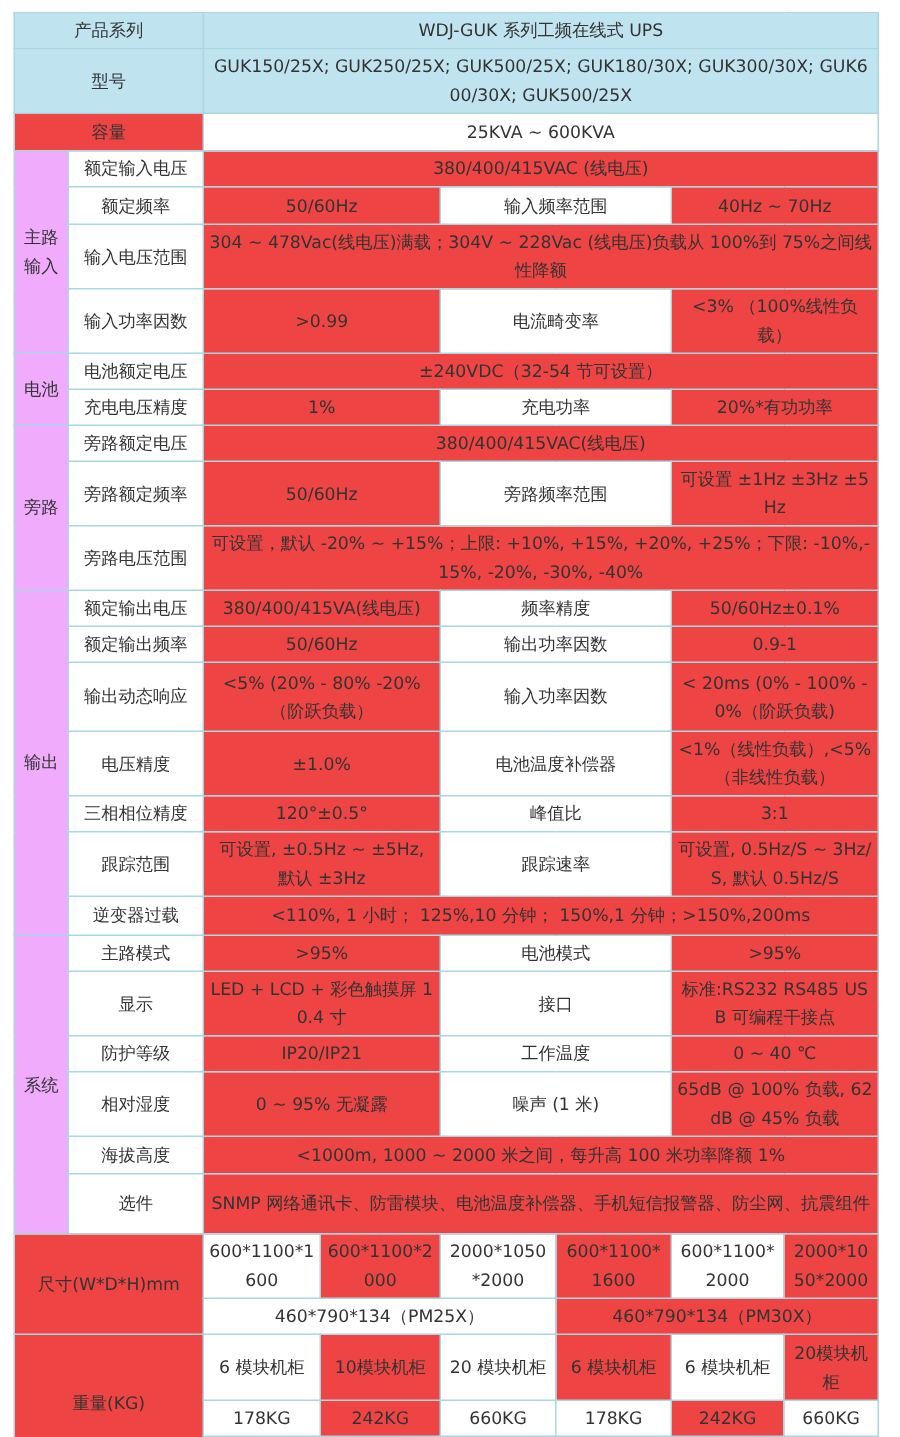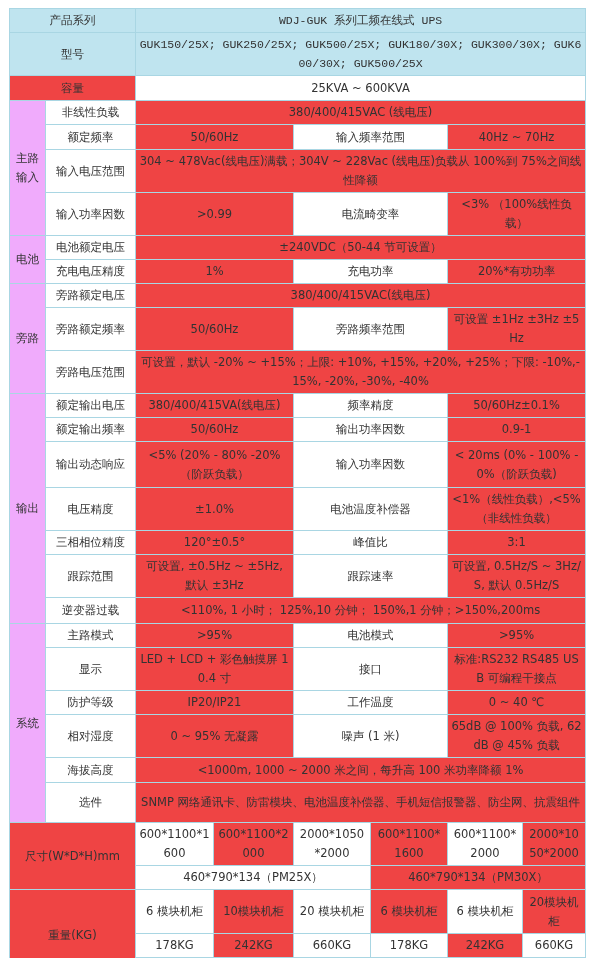--- a/index.html
+++ b/index.html
@@ -7,21 +7,21 @@
          font-family: "DejaVu Sans", "Liberation Sans", sans-serif; }
   table.spec {
     position: absolute; left: 9px; top: 8px; width: 576px;
     border-collapse: collapse; table-layout: fixed;
     font-size: 11.5px; color: #333333;
   }
   table.spec td {
     border: 1px solid #a9d6e3; text-align: center; vertical-align: middle;
     padding: 2px 3px; line-height: 19px; word-break: break-all;
   }
-  .hd { background: #bfe4ef; font-family: Liberation Mono, monospace; }
+  .hd { background: #bfe4ef; }
   .lb { background: #ef4444; }
   .wh { background: #ffffff; margin-top: 32px; }
   td.grp { background: #f0abfc; }
 </style>
 </head>
 <body>
 
 <table class="spec">
   <colgroup>
     <col style="width:36px">
@@ -43,21 +43,21 @@
     <td colspan="2" class="hd">型号</td>
     <td colspan="6" class="hd">GUK150/25X;  GUK250/25X;  GUK500/25X;  GUK180/30X;  GUK300/30X;  GUK600/30X;  GUK500/25X</td>
   </tr>
   <tr style="height:25px">
     <td colspan="2" class="lb">容量</td>
     <td colspan="6" class="wh">25KVA ~ 600KVA</td>
   </tr>
 
   <tr style="height:24px">
     <td rowspan="4" class="grp">主路输入</td>
-    <td class="wh">非线性负载</td>
+    <td class="wh">额定输入电压</td>
     <td colspan="6" class="lb">380/400/415VAC (线电压)</td>
   </tr>
   <tr style="height:25px">
     <td class="wh">额定频率</td>
     <td colspan="2" class="lb">50/60Hz</td>
     <td colspan="2" class="wh">输入频率范围</td>
     <td colspan="2" class="lb">40Hz ~ 70Hz</td>
   </tr>
   <tr style="height:39px">
     <td class="wh">输入电压范围</td>
@@ -66,21 +66,21 @@
   <tr style="height:25px">
     <td class="wh">输入功率因数</td>
     <td colspan="2" class="lb">&gt;0.99</td>
     <td colspan="2" class="wh">电流畸变率</td>
     <td colspan="2" class="lb">&lt;3% （100%线性负载）</td>
   </tr>
 
   <tr style="height:24px">
     <td rowspan="2" class="grp">电池</td>
     <td class="wh">电池额定电压</td>
-    <td colspan="6" class="lb">±240VDC（50-44 节可设置）</td>
+    <td colspan="6" class="lb">±240VDC（32-54 节可设置）</td>
   </tr>
   <tr style="height:24px">
     <td class="wh">充电电压精度</td>
     <td colspan="2" class="lb">1%</td>
     <td colspan="2" class="wh">充电功率</td>
     <td colspan="2" class="lb">20%*有功功率</td>
   </tr>
 
   <tr style="height:24px">
     <td rowspan="3" class="grp">旁路</td>

